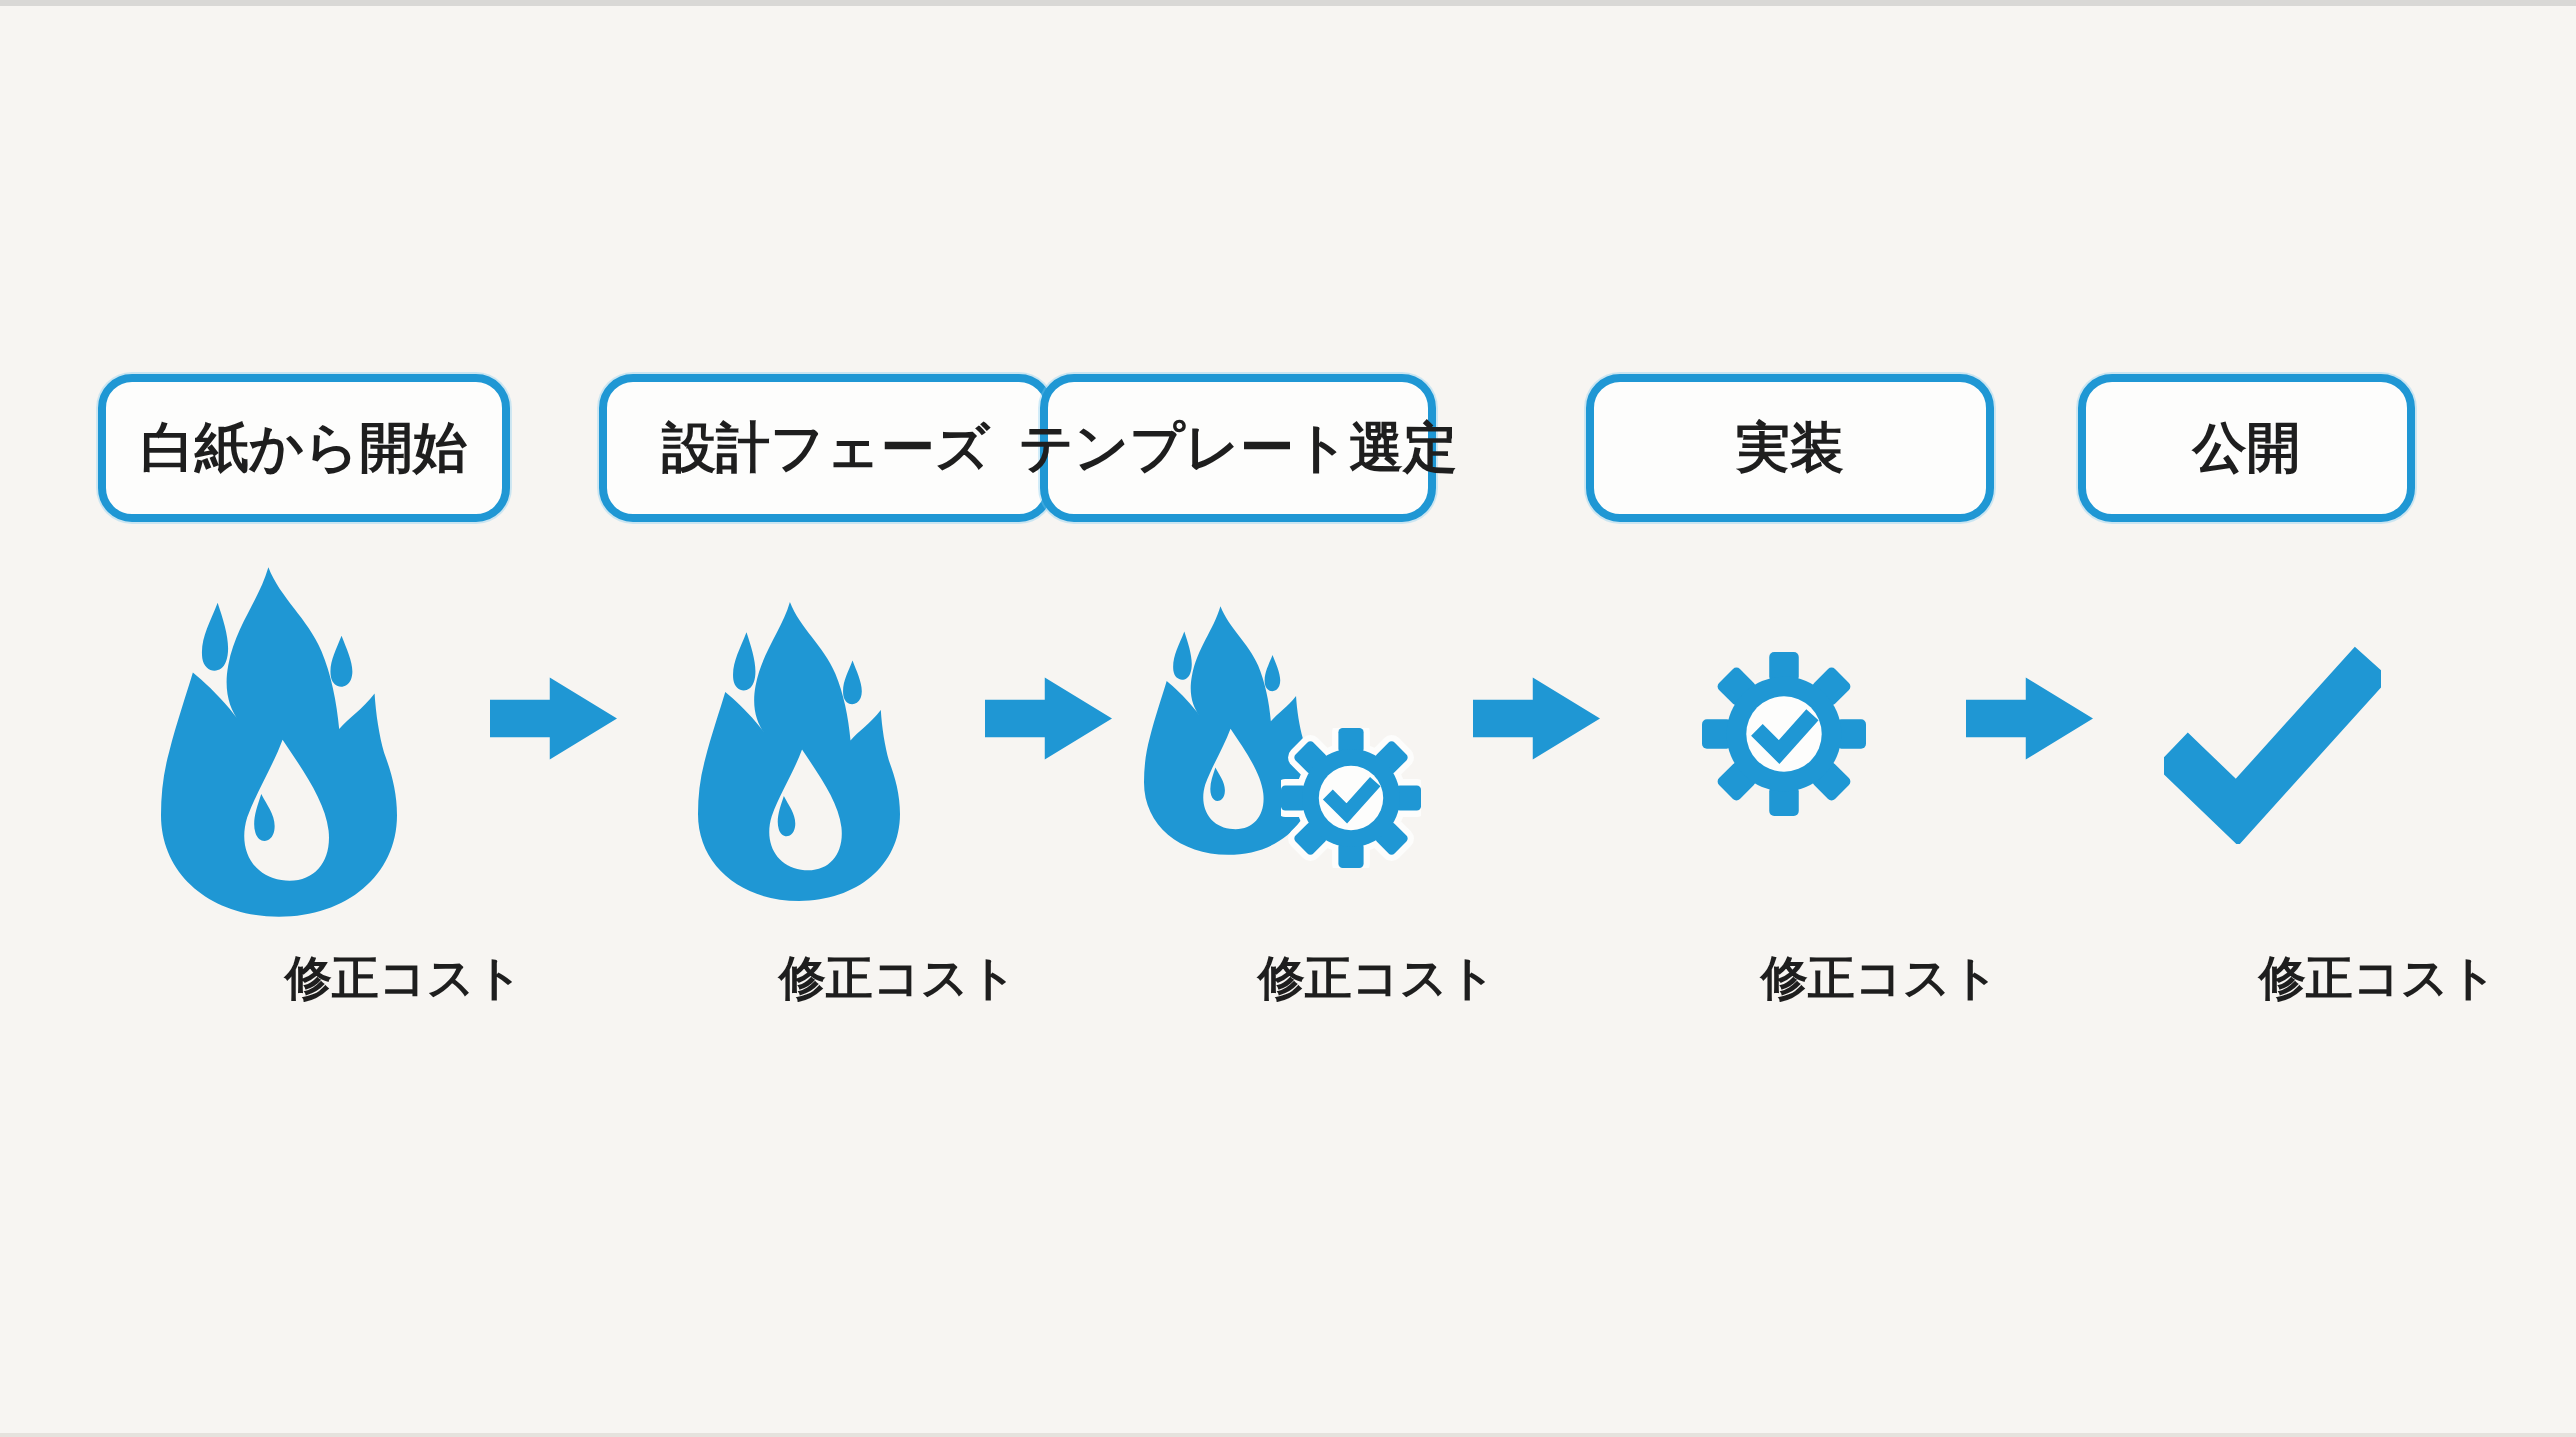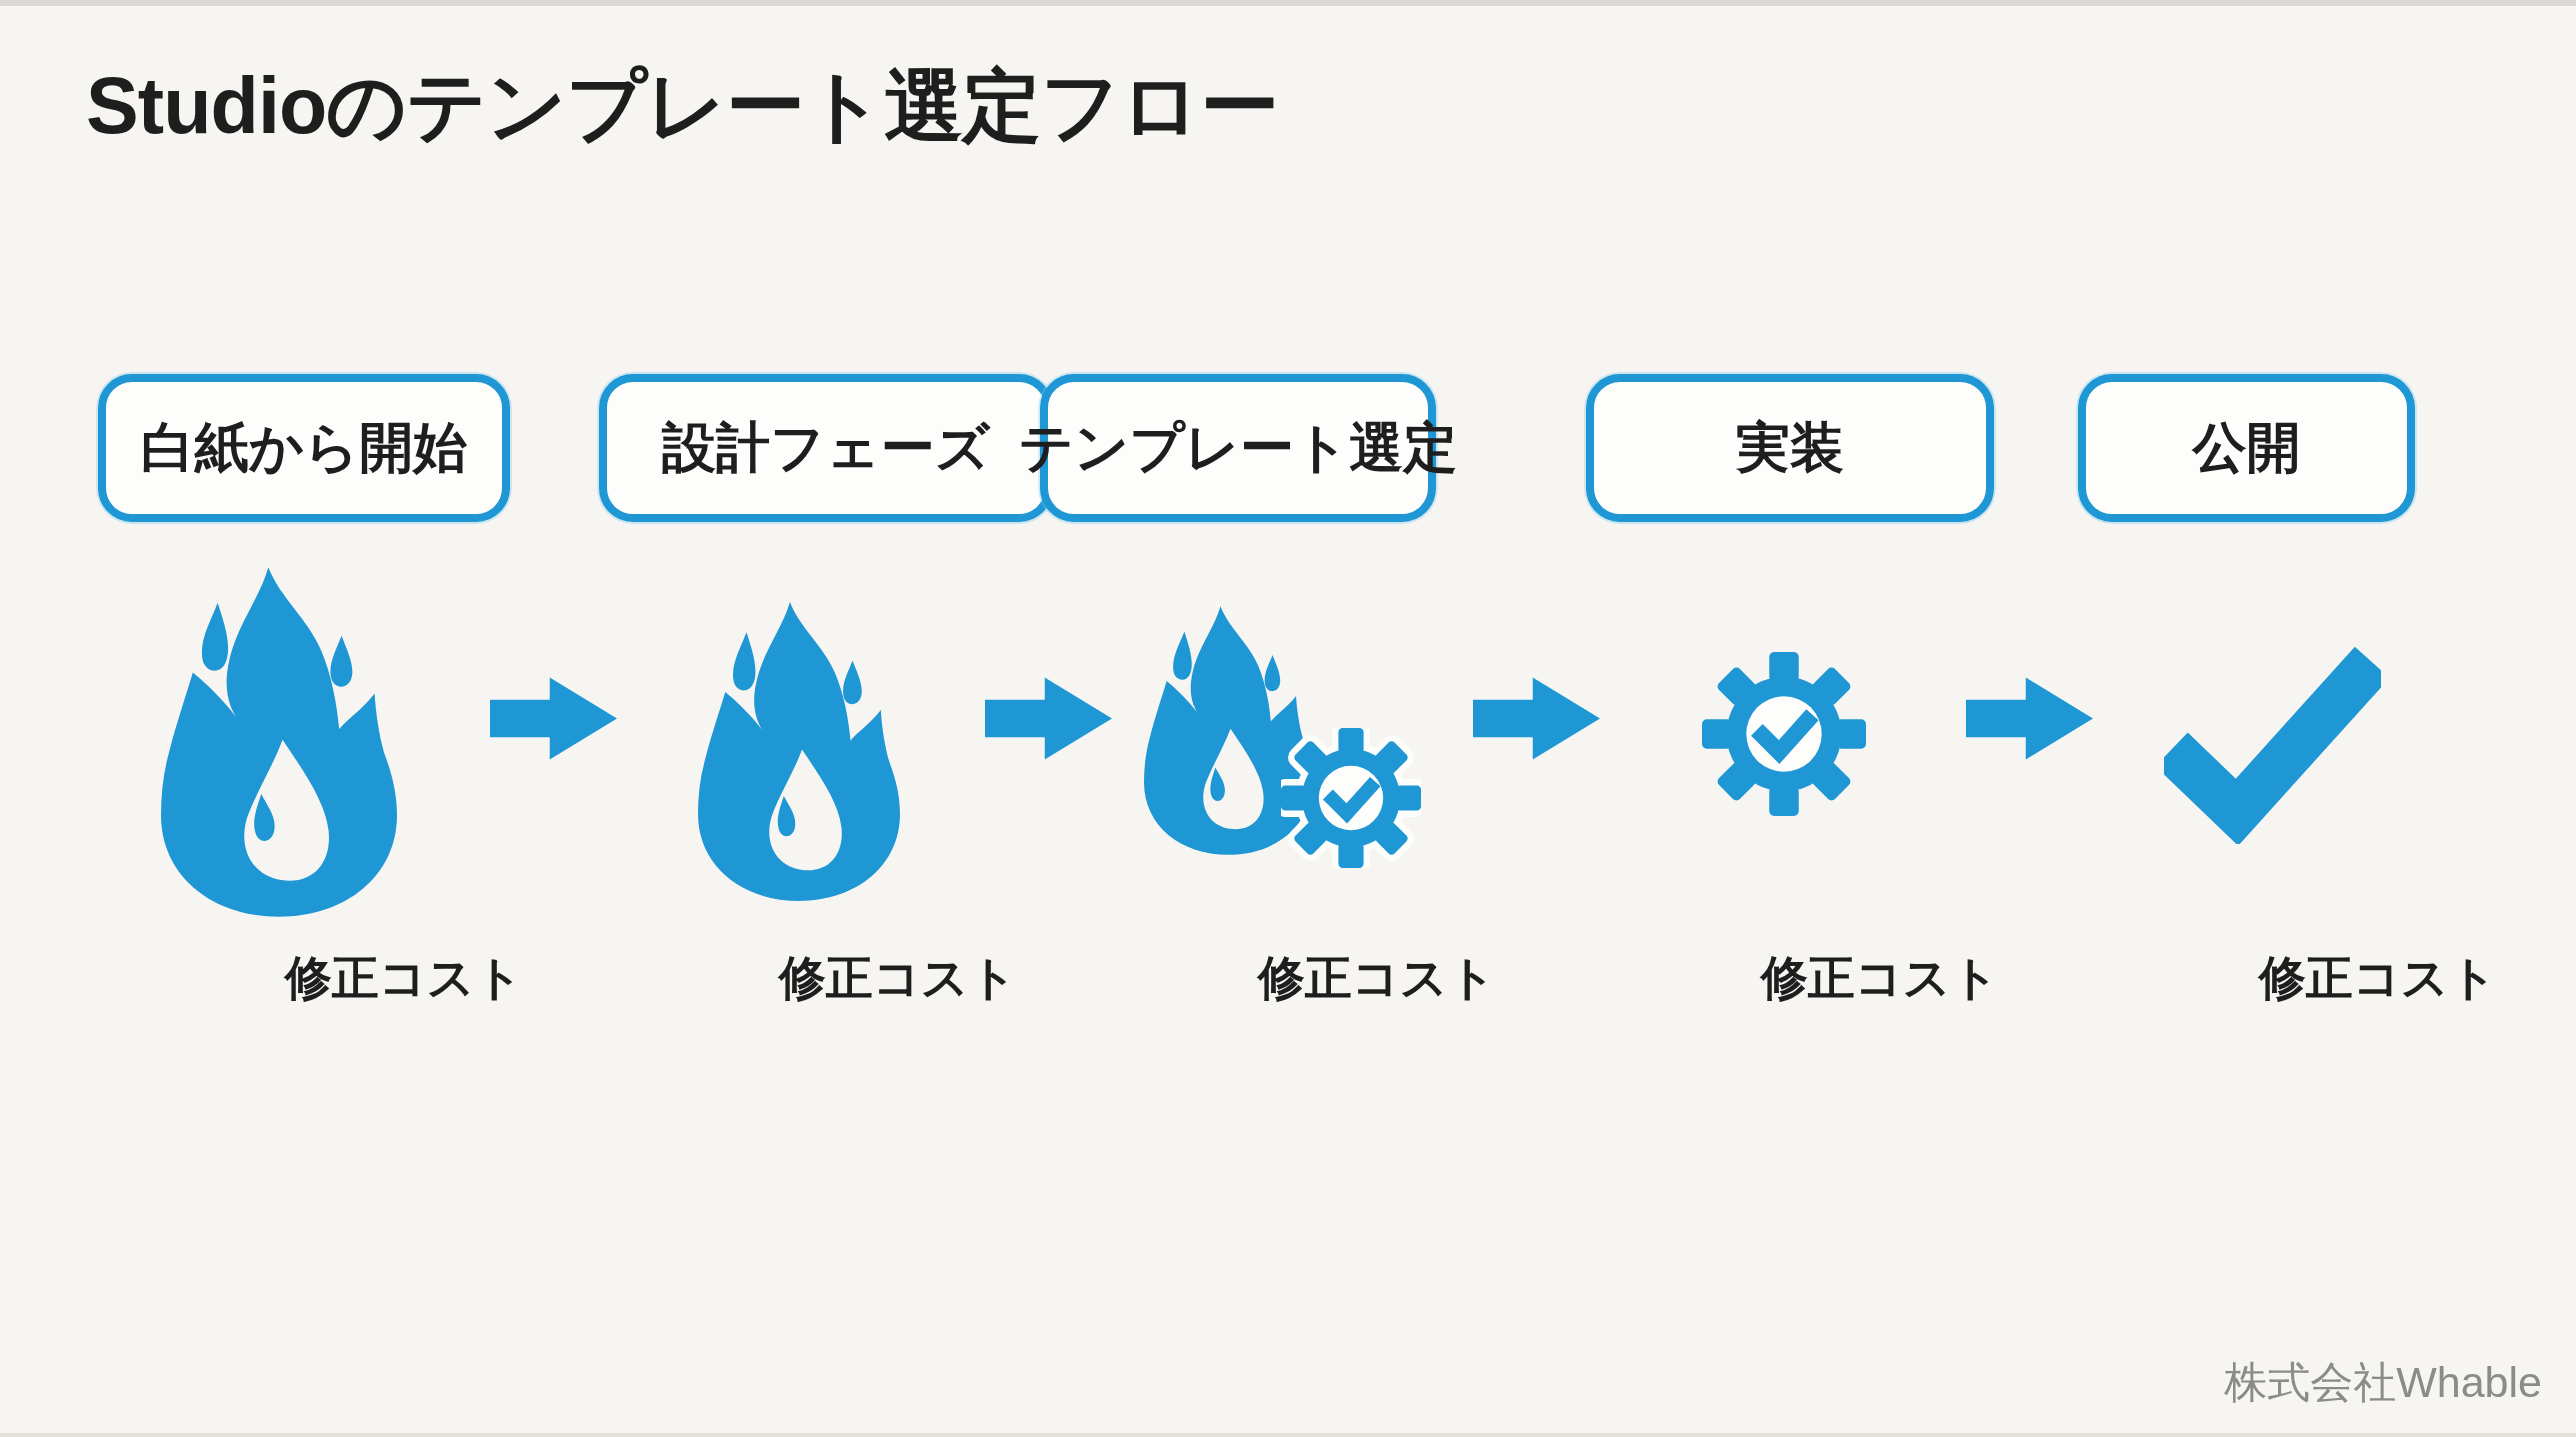--- a/index.html
+++ b/index.html
@@ -70,21 +70,20 @@
     white-space:nowrap;
   }
 </style>
 </head>
 <body>
 
 <div class="slide">
   <div class="edge-strip top"></div>
   <div class="edge-strip bottom"></div>
 
-  <div class="title">Studioのテンプレート選定フロー</div>
 
   <div class="stage-box box-1">
     <span>白紙から開始</span>
   </div>
   <div class="stage-box box-2">
     <span>設計フェーズ</span>
   </div>
   <div class="stage-box box-3">
     <span>テンプレート選定</span>
   </div>
@@ -195,15 +194,14 @@
   <svg class="arrow arrow-4" viewBox="0 0 136 108" aria-hidden="true">
     <polygon fill="currentColor" points="0,34 64,34 64,10 136,54 64,98 64,74 0,74"></polygon>
   </svg>
 
   <div class="cost-label cost-1">修正コスト</div>
   <div class="cost-label cost-2">修正コスト</div>
   <div class="cost-label cost-3">修正コスト</div>
   <div class="cost-label cost-4">修正コスト</div>
   <div class="cost-label cost-5">修正コスト</div>
 
-  <div class="credit">株式会社Whable</div>
 </div>
 
 
 </body></html>

